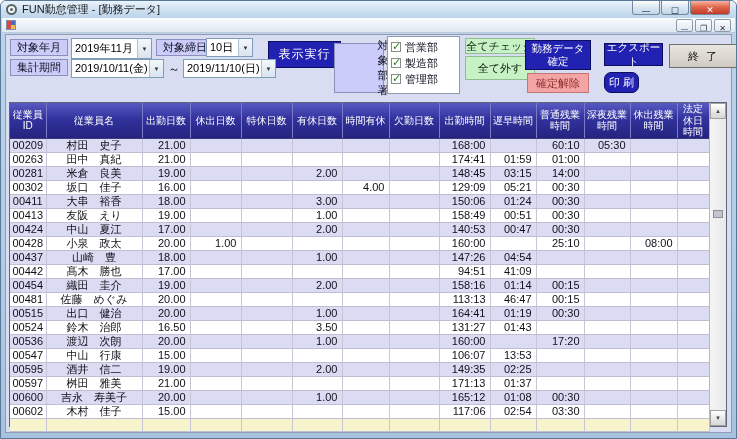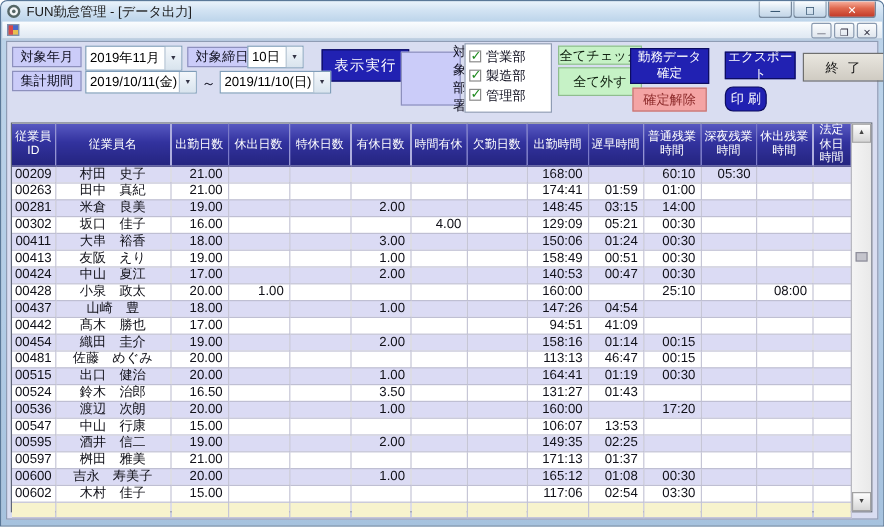--- a/index.html
+++ b/index.html
@@ -98,21 +98,21 @@
   .scrollthumb{position:absolute;left:3px;top:107px;width:10px;height:8px;
     background:#c4c4cc;border:1px solid #8e8e9a;}
 </style>
 </head>
 <body>
 
 <div class="window">
 
   <div class="titlebar">
     <span class="app-icon"></span>
-    <span class="title-text">FUN勤怠管理 - [データ出力]</span>
+    <span class="title-text">FUN勤怠管理 - [勤務データ]</span>
     <div class="win-buttons">
       <div class="winbtn min">
           <span class="glyph-min"></span>
         </div>
       <div class="winbtn max">
           <span class="glyph-max"></span>
         </div>
       <div class="winbtn close">
           <span class="glyph-close"></span>
         </div>
@@ -154,21 +154,21 @@
     <div class="combo" style="left:65px;top:24px;width:93px;height:19px;">
       <span class="combo-text">2019/10/11(金)</span>
       <span class="combo-arrow"></span>
     </div>
     <span class="tilde" style="left:162px;top:26px;">～</span>
     <div class="combo" style="left:177px;top:24px;width:93px;height:19px;">
       <span class="combo-text">2019/11/10(日)</span>
       <span class="combo-arrow"></span>
     </div>
 
-    <div class="flt-label" style="left:328px;top:8px;width:47px;height:45px;padding-left:48px;">対象部署</div>
+    <div class="flt-label" style="left:328px;top:8px;width:47px;height:50px;padding-left:48px;">対象部署</div>
     <div class="dept-box" style="left:381px;top:1px;width:73px;height:58px;">
         <div class="dept-item">
           <span class="checkbox checked"></span>
           <span class="dept-label">営業部</span>
         </div>
         <div class="dept-item">
           <span class="checkbox checked"></span>
           <span class="dept-label">製造部</span>
         </div>
         <div class="dept-item">

